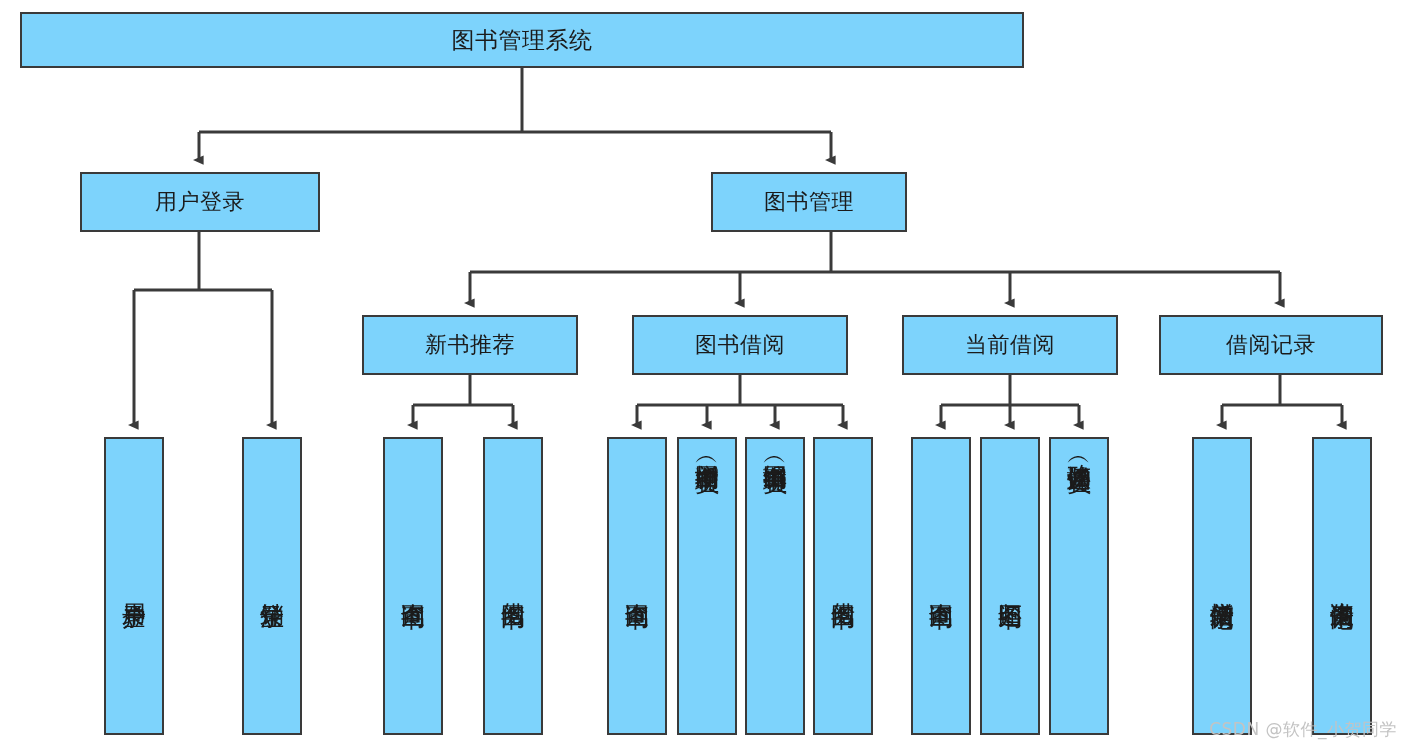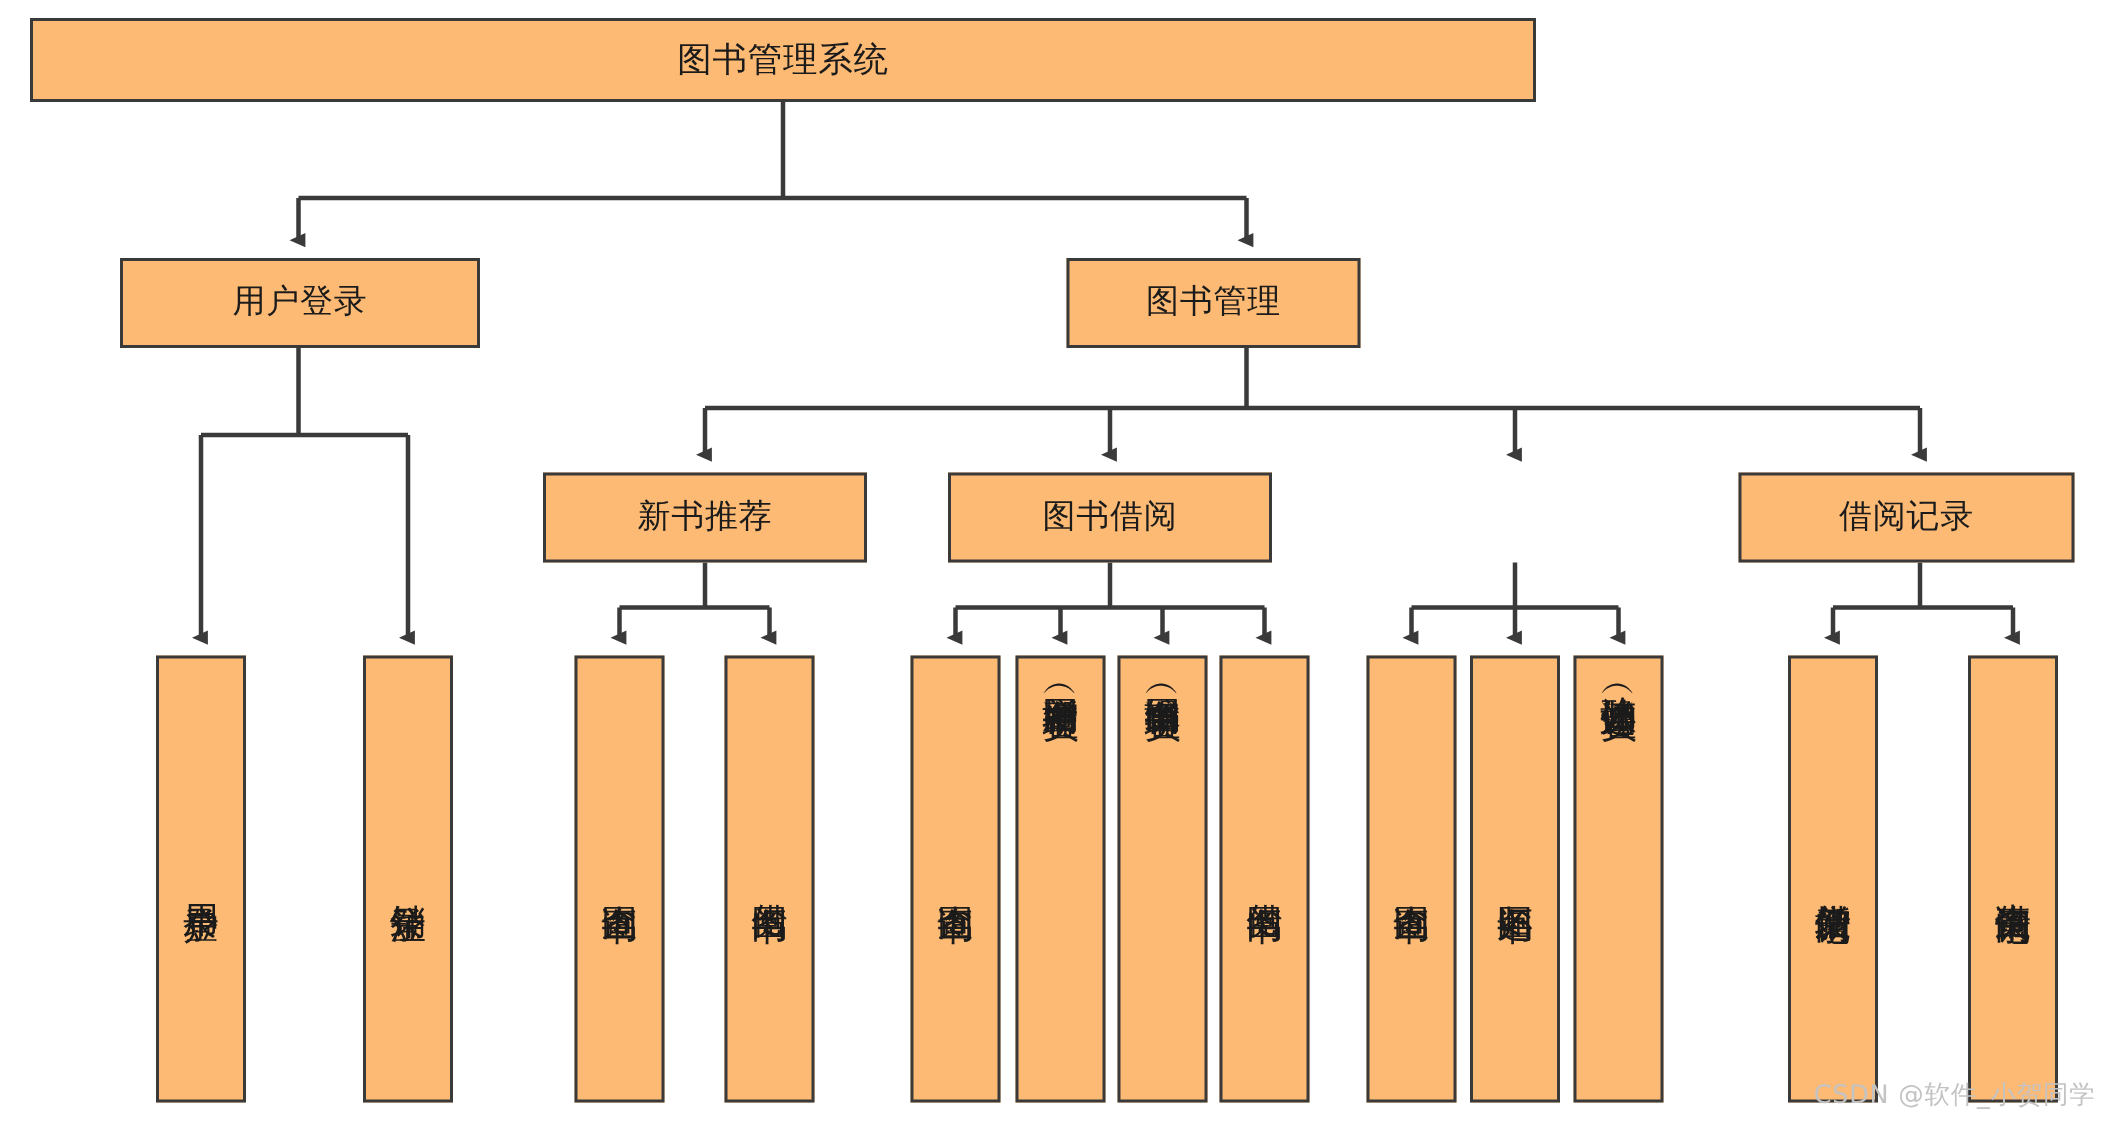--- a/index.html
+++ b/index.html
@@ -22,21 +22,21 @@
     position: absolute;
     left: 0;
     top: 0;
     width: 1405px;
     height: 747px;
     pointer-events: none;
   }
   .node {
     position: absolute;
     box-sizing: border-box;
-    background: #fdba74;
+    background: #7dd3fc;
     border: 2.5px solid #3a3a3a;
     display: flex;
     align-items: center;
     justify-content: center;
     color: #1b1b1b;
   }
   .node .label {
     display: block;
     text-align: center;
     line-height: 1.06;
@@ -144,20 +144,23 @@
   <div class="node horiz" style="left:711px; top:172px; width:196px; height:60px;">
     <span class="label">图书管理</span>
   </div>
 
   <div class="node horiz" style="left:632px; top:315px; width:216px; height:60px;">
     <span class="label">图书借阅</span>
   </div>
   <div class="node horiz" style="left:362px; top:315px; width:216px; height:60px;">
     <span class="label">新书推荐</span>
   </div>
+  <div class="node horiz" style="left:902px; top:315px; width:216px; height:60px;">
+    <span class="label">当前借阅</span>
+  </div>
   <div class="node horiz" style="left:1159px; top:315px; width:224px; height:60px;">
     <span class="label">借阅记录</span>
   </div>
 
   <div class="node vert" style="left:104px; top:437px; width:60px; height:298px;">
     <span class="label">用户登录</span>
   </div>
   <div class="node vert" style="left:242px; top:437px; width:60px; height:298px;">
     <span class="label">注销登录</span>
   </div>

